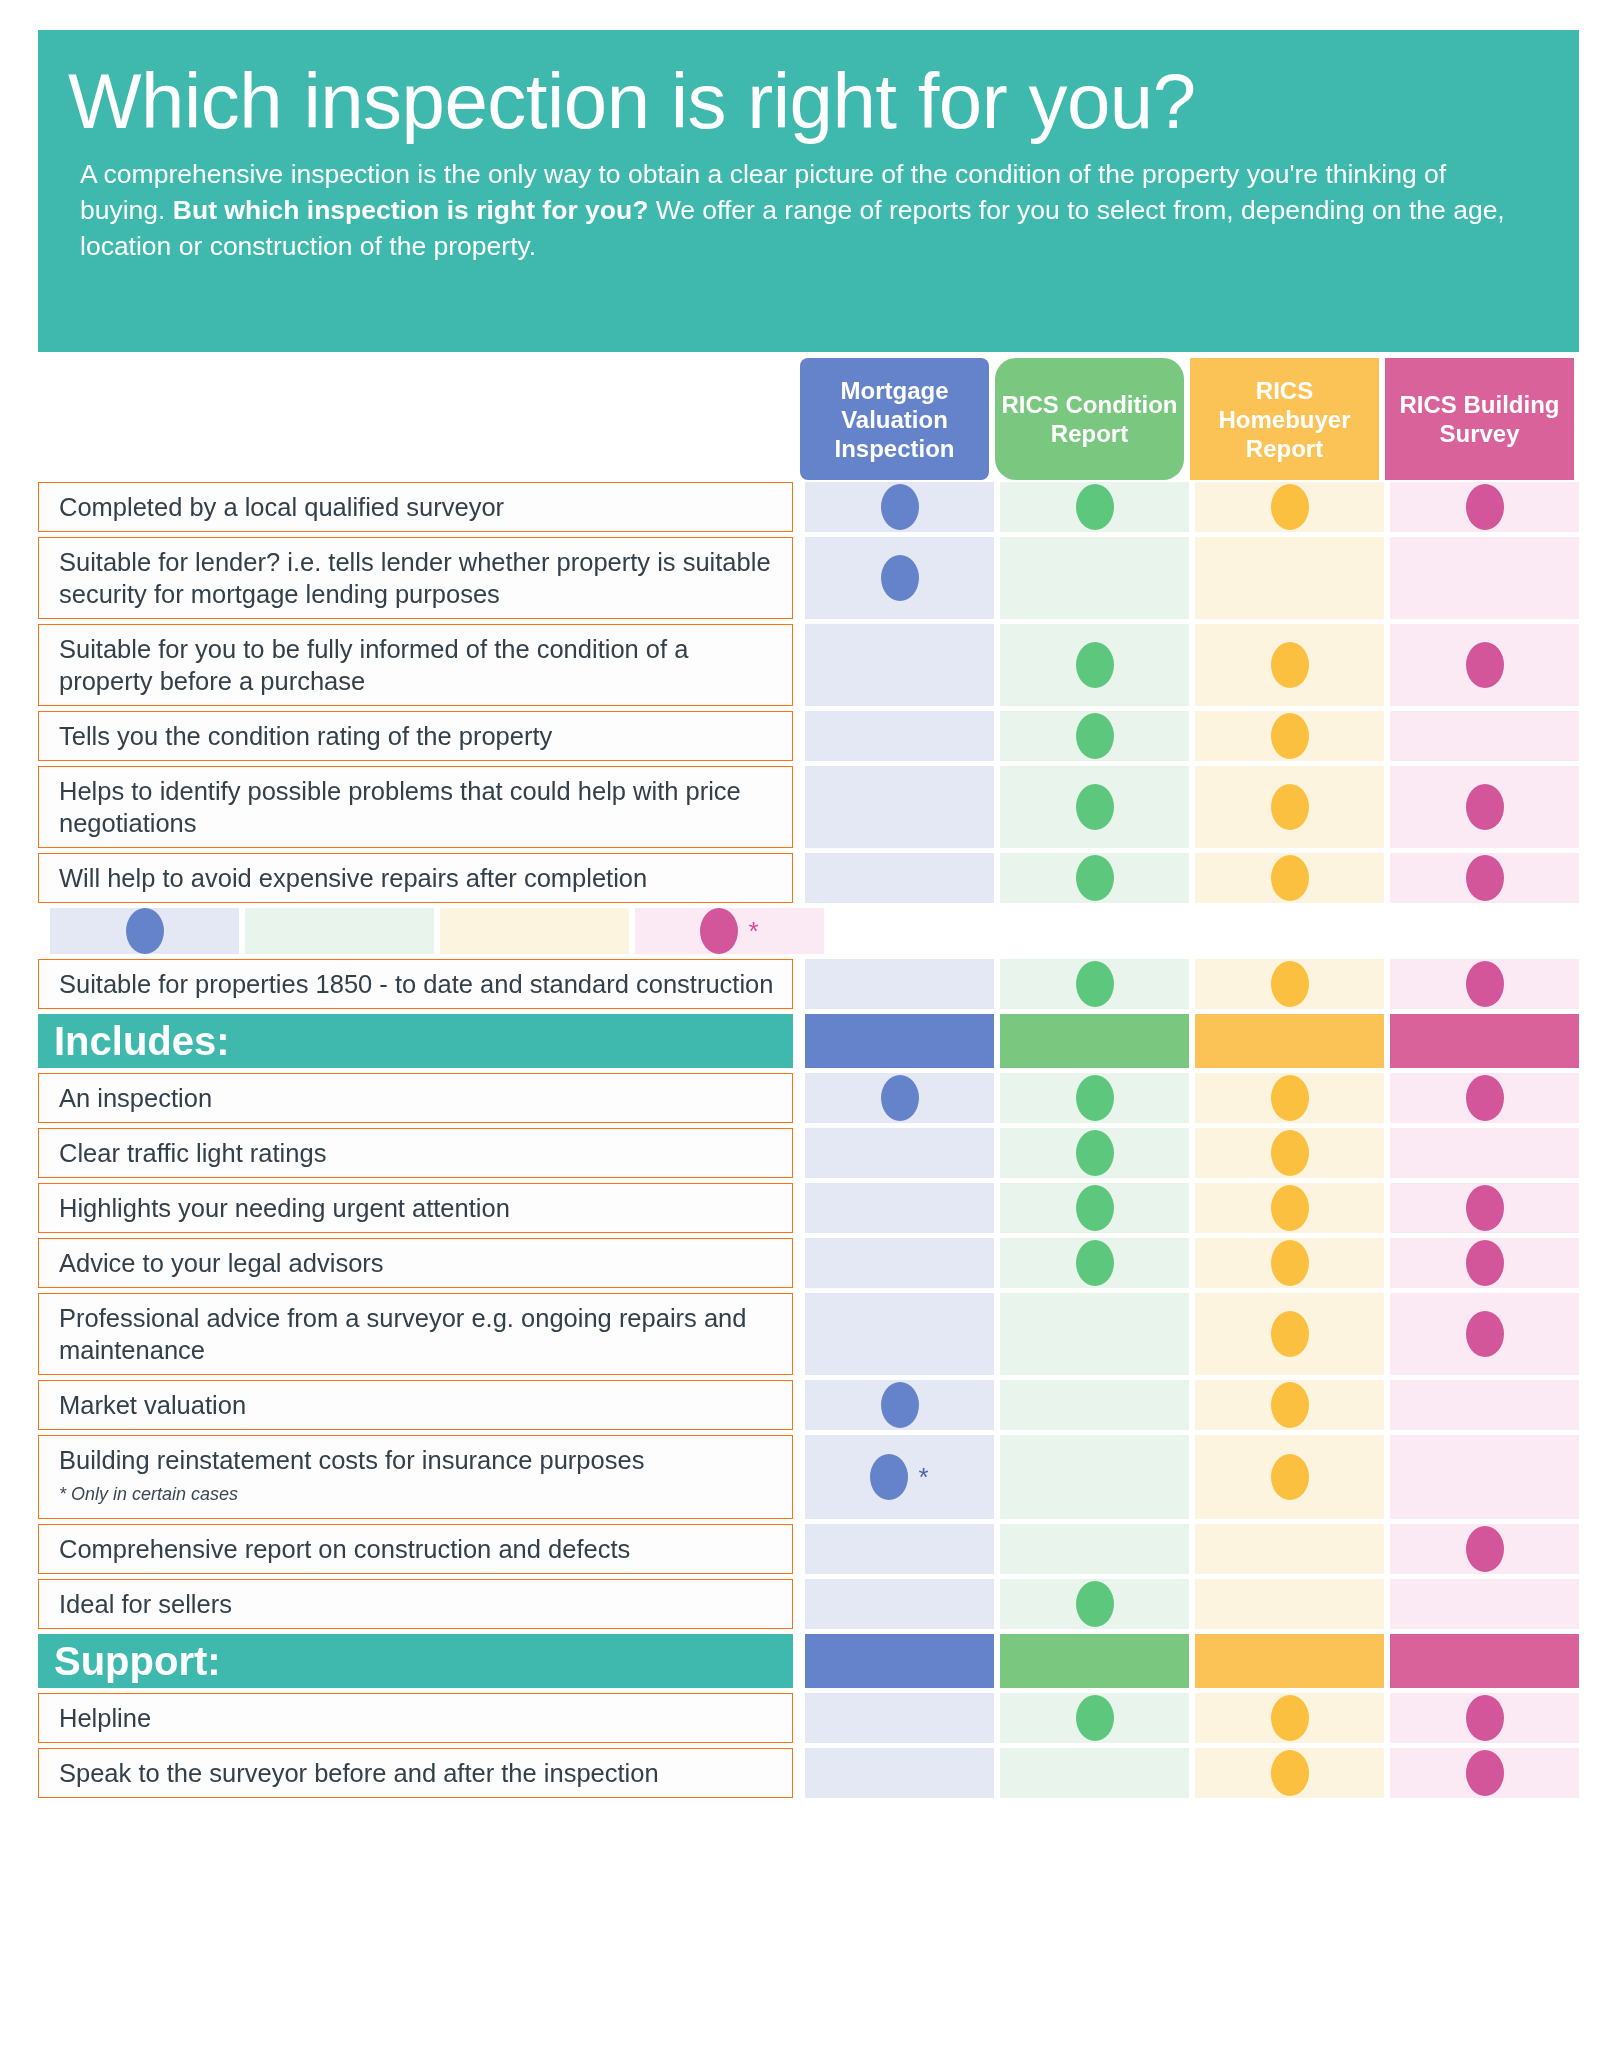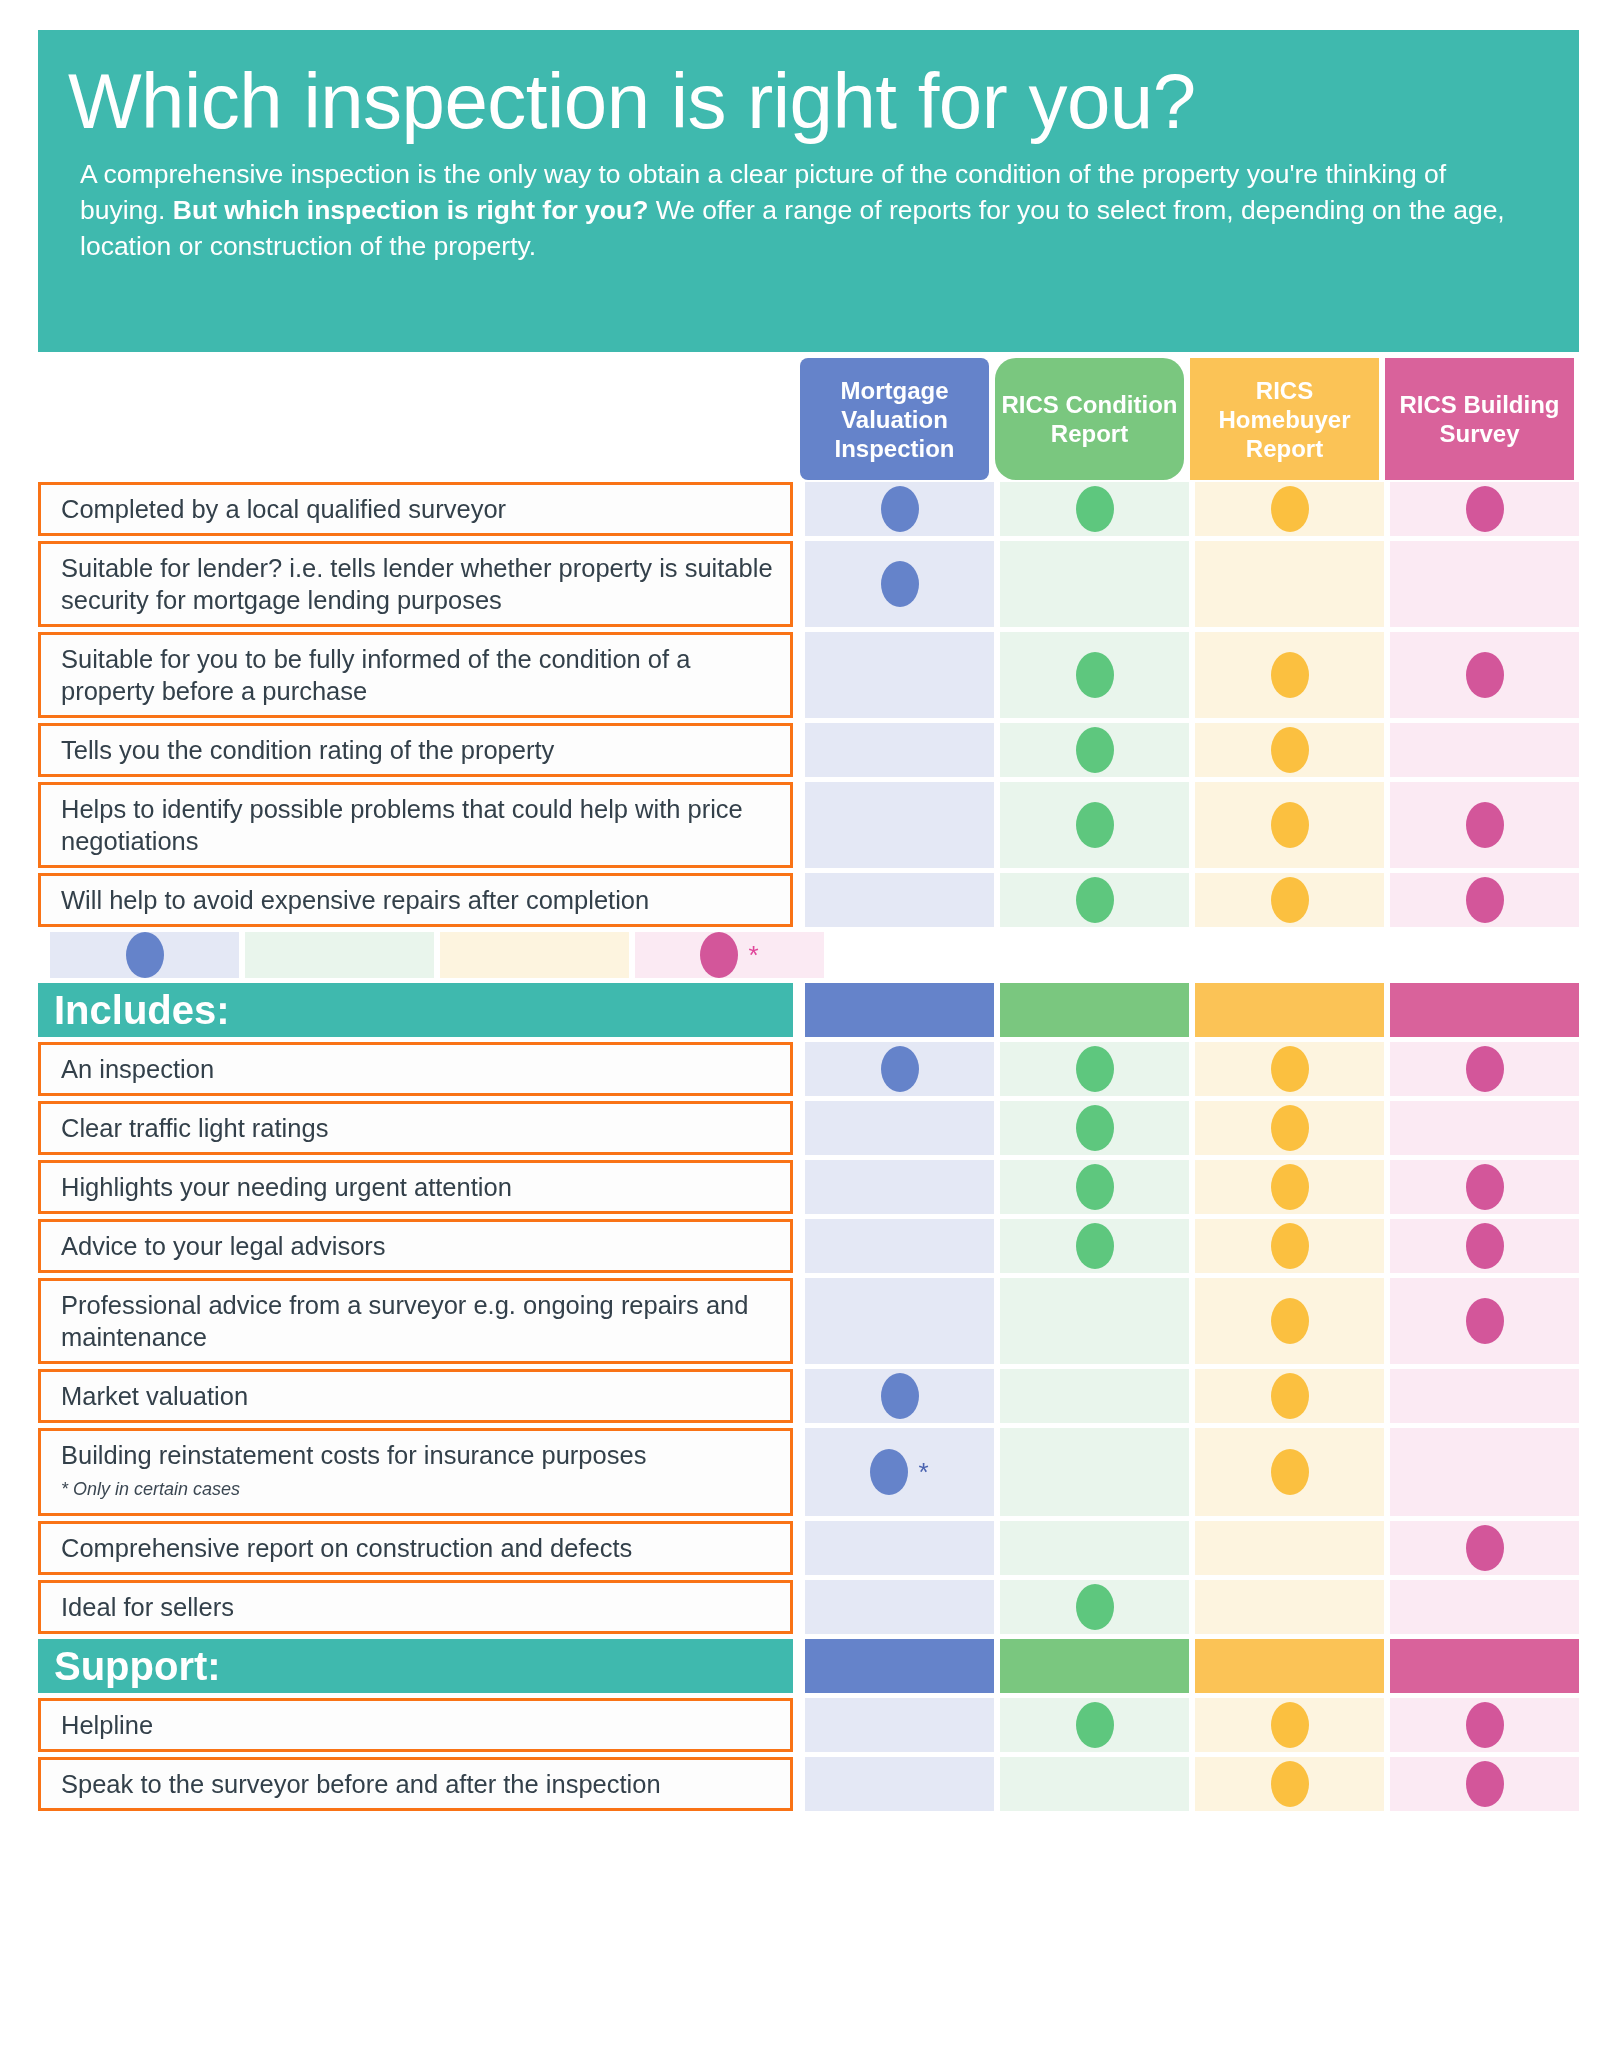--- a/index.html
+++ b/index.html
@@ -106,21 +106,21 @@
   .row {
     display: flex;
     align-items: stretch;
     margin-bottom: 5px;
   }
 
   .label-cell {
     width: 762px;
     box-sizing: border-box;
     background: #fdfdfd;
-    border: 3px solid #f97316;
+    border: 1px solid #f97316;
     display: flex;
     align-items: center;
     padding: 8px 16px 8px 20px;
     font-size: 25.5px;
     line-height: 32px;
     color: #33404a;
     position: relative;
   }
   .label-cell .lbl-main { display: inline; }
   .label-cell .note-inline {
@@ -336,20 +336,37 @@
             <span class="dot d0"></span>
           </div>
           <div class="cell t1"></div>
           <div class="cell t2"></div>
           <div class="cell t3">
             <span class="dot d3"></span>
             <span class="star s3">*</span>
           </div>
         </div>
       </div>
+      <div class="row">
+        <div class="label-cell">
+          <div><span class="lbl-main">Suitable for properties 1850 - to date and standard construction</span></div>
+        </div>
+        <div class="cells">
+          <div class="cell t0"></div>
+          <div class="cell t1">
+            <span class="dot d1"></span>
+          </div>
+          <div class="cell t2">
+            <span class="dot d2"></span>
+          </div>
+          <div class="cell t3">
+            <span class="dot d3"></span>
+          </div>
+        </div>
+      </div>
       <div class="band-row">
         <div class="band-label">Includes:</div>
         <div class="band-cells">
           <div class="band-cell c0"></div>
           <div class="band-cell c1"></div>
           <div class="band-cell c2"></div>
           <div class="band-cell c3"></div>
         </div>
       </div>
       <div class="row">

